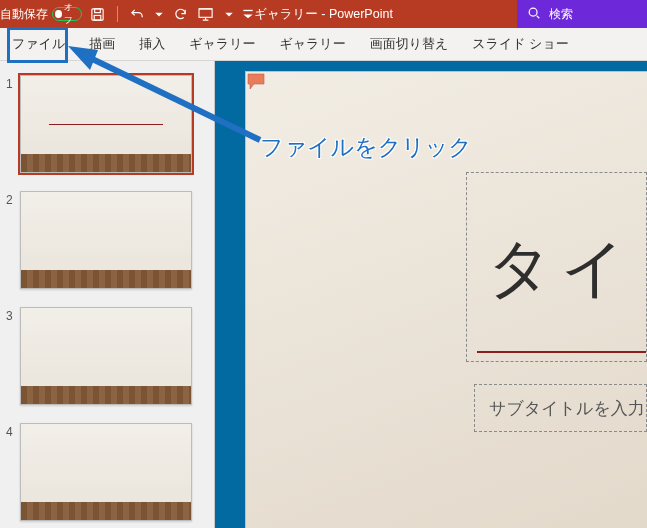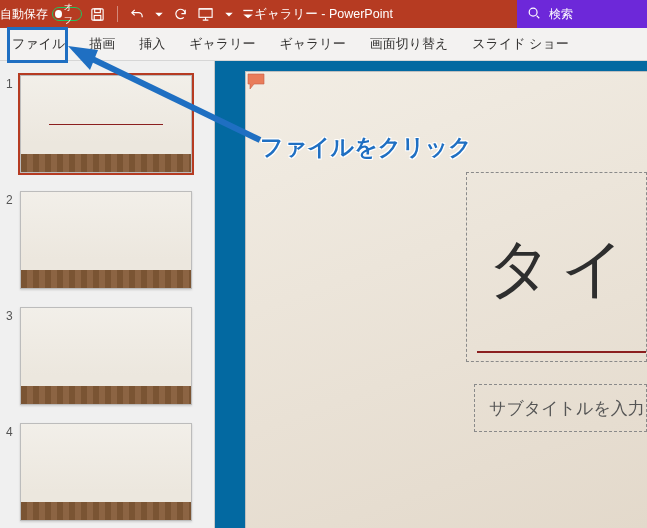--- a/index.html
+++ b/index.html
@@ -32,21 +32,21 @@
   .thumb .floor{position:absolute;left:0;right:0;bottom:0;height:18px;background:repeating-linear-gradient(90deg,#7a5433 0 6px,#8c6443 6px 12px)}
   .thumb .redline{position:absolute;left:28px;right:28px;top:48px;height:0;border-top:1px solid #8b1f1f}
   
   .editor{flex:1;position:relative;background:#0369a1}
   .slide-surface{position:absolute;left:30px;top:10px;right:0;bottom:0;background:linear-gradient(160deg,#f2ede4 0%,#e3d9cb 100%);border:1px solid #bfbfbf;border-right:none;border-bottom:none;overflow:hidden}
   .comment-icon{position:absolute;left:32px;top:12px;z-index:2}
   .title-box{position:absolute;left:220px;top:100px;right:0;height:190px;border:1px dashed #8a8a8a;display:flex;align-items:center;padding-left:20px;box-sizing:border-box;font-size:64px;color:#2e2e2e;font-family:"Yu Mincho","serif";letter-spacing:8px;overflow:hidden}
   .title-box::after{content:"";position:absolute;left:10px;right:0;bottom:8px;height:0;border-top:2px solid #8b1f1f}
   .subtitle-box{position:absolute;left:228px;top:312px;right:0;height:48px;border:1px dashed #8a8a8a;display:flex;align-items:center;padding-left:14px;box-sizing:border-box;font-size:17px;color:#555;overflow:hidden}
   
-  .anno-text{position:absolute;left:260px;top:132px;font-size:23px;color:#1f6fc2;font-weight:700;text-shadow:1px 1px 0 #fff, -1px 1px 0 #fff, 1px -1px 0 #fff, -1px -1px 0 #fff;z-index:6;white-space:nowrap}
+  .anno-text{position:absolute;left:260px;top:132px;font-size:23px;color:#1f6fc2;font-weight:400;text-shadow:1px 1px 0 #fff, -1px 1px 0 #fff, 1px -1px 0 #fff, -1px -1px 0 #fff;z-index:6;white-space:nowrap}
   .arrow{position:absolute;left:50px;top:40px;z-index:6;pointer-events:none}
 </style>
 </head>
 <body>
 <div id="app">
 
   <div class="titlebar">
     <div class="tb-auto">
       <span>自動保存</span>
       <span class="toggle">

